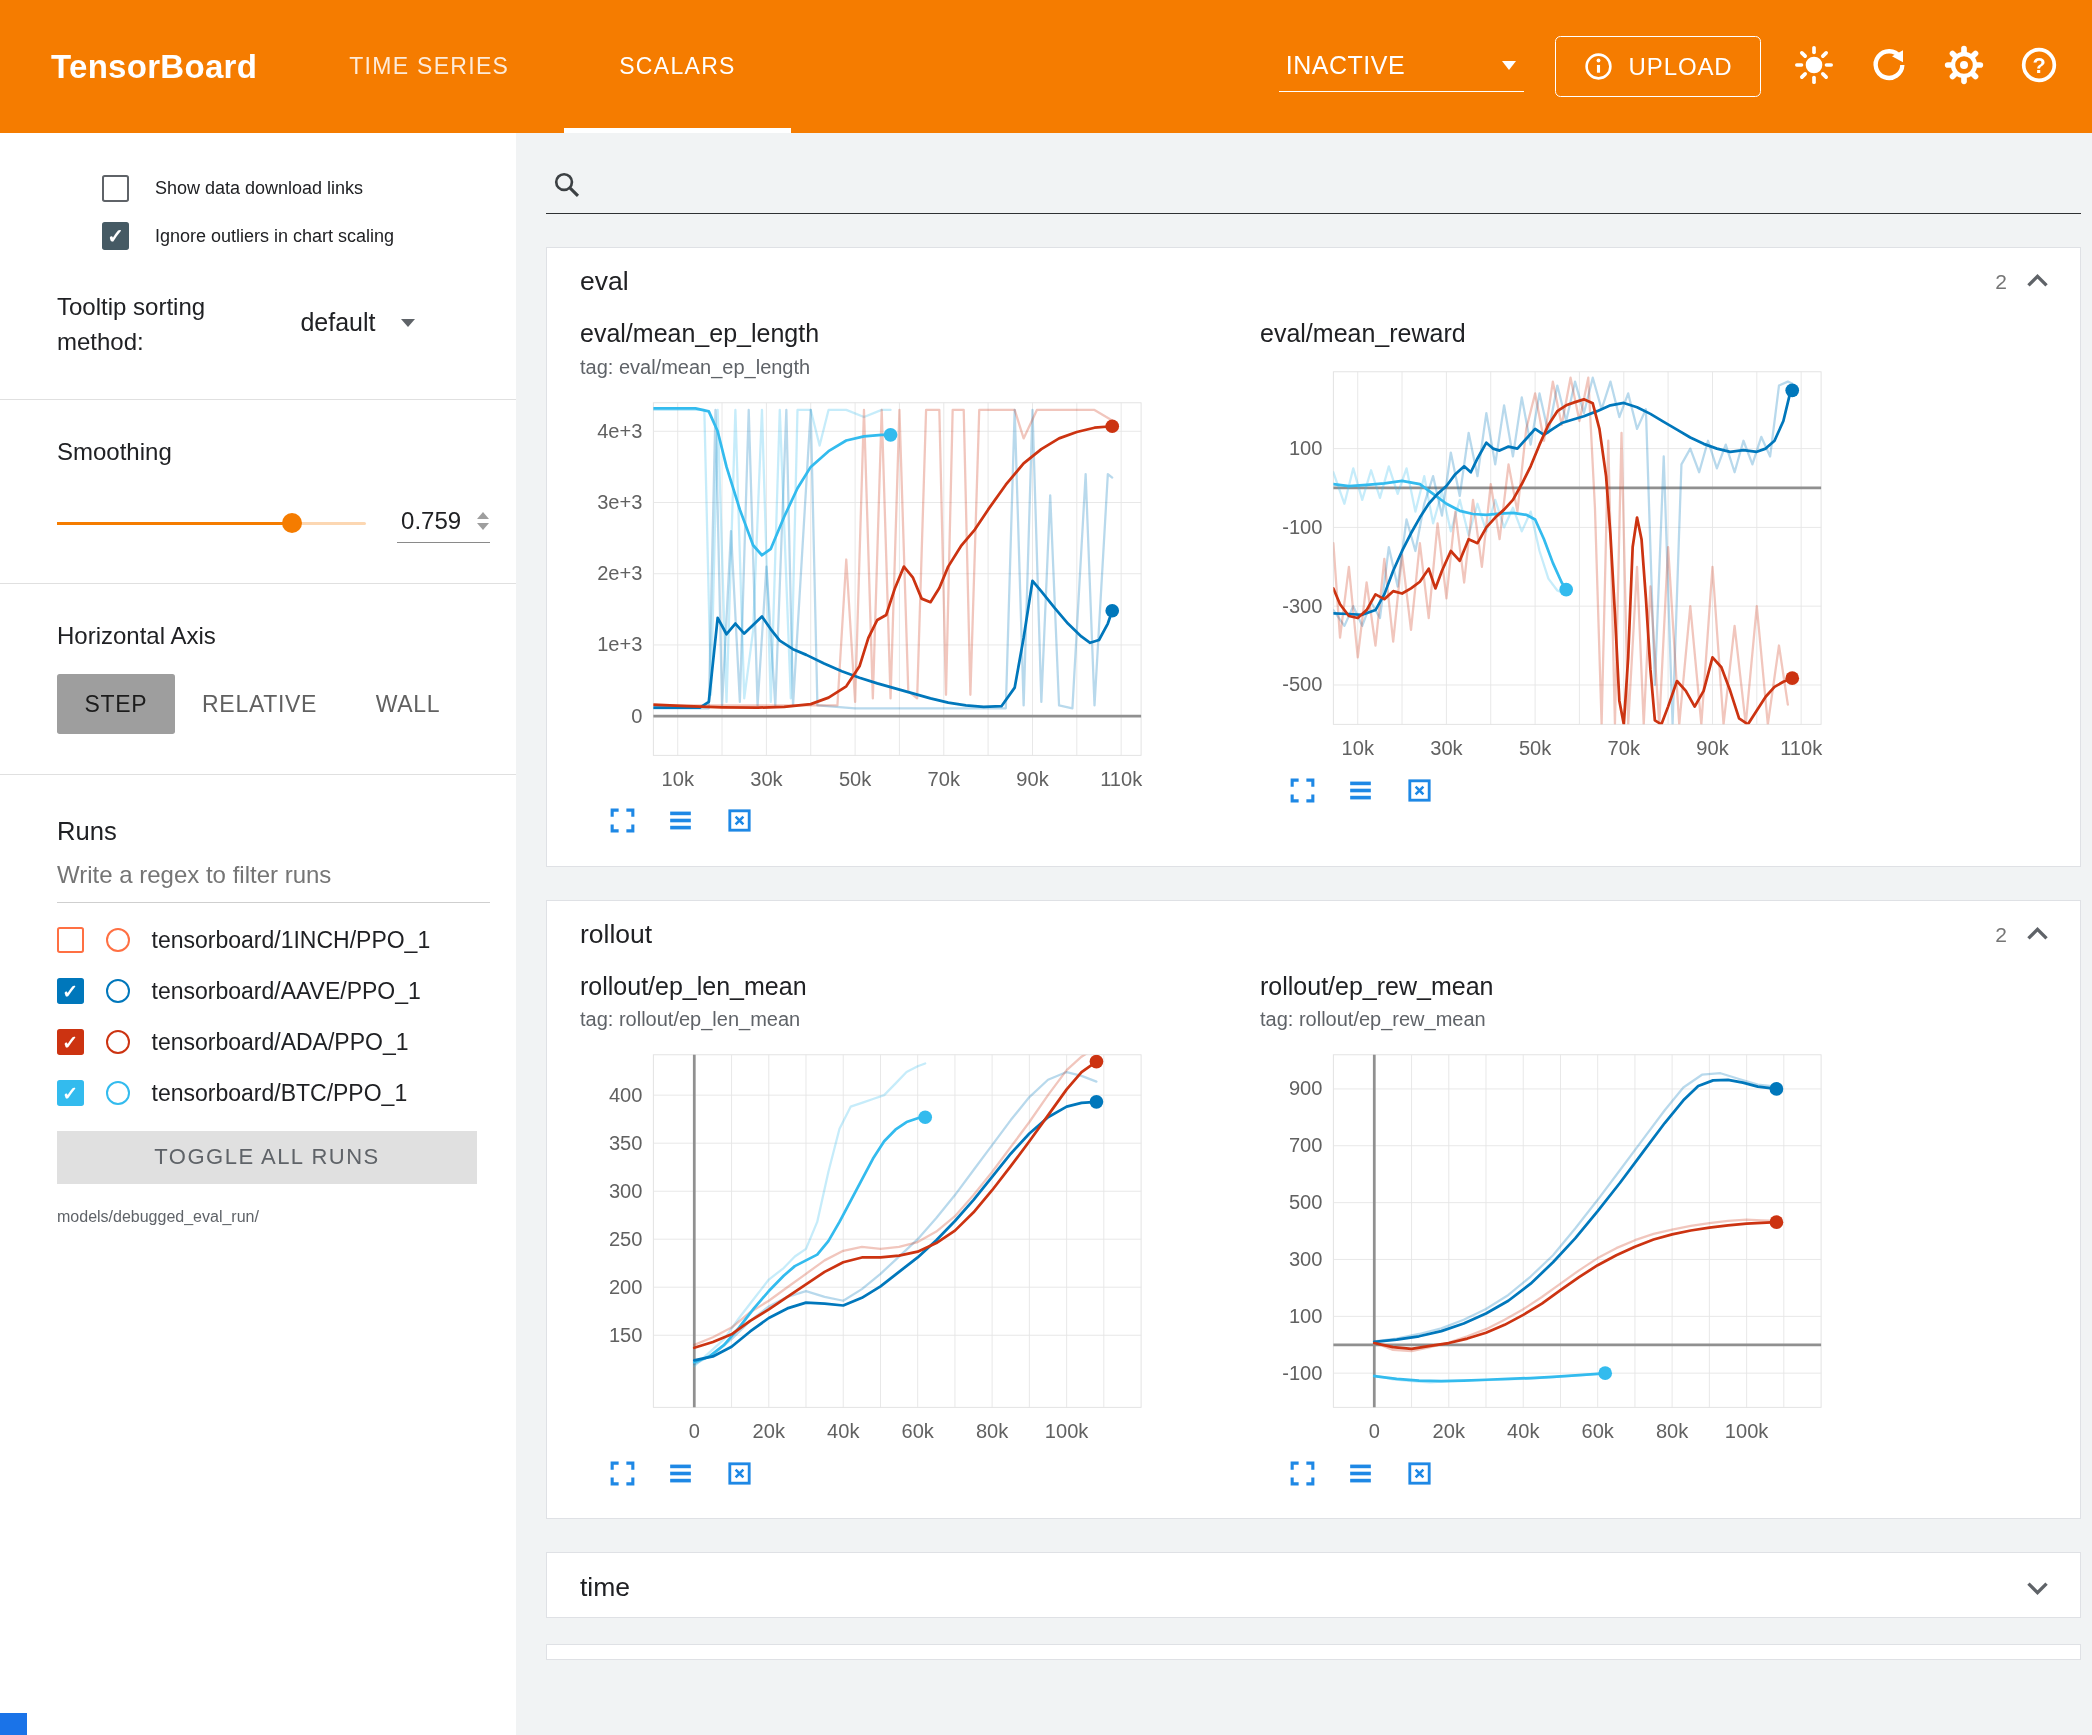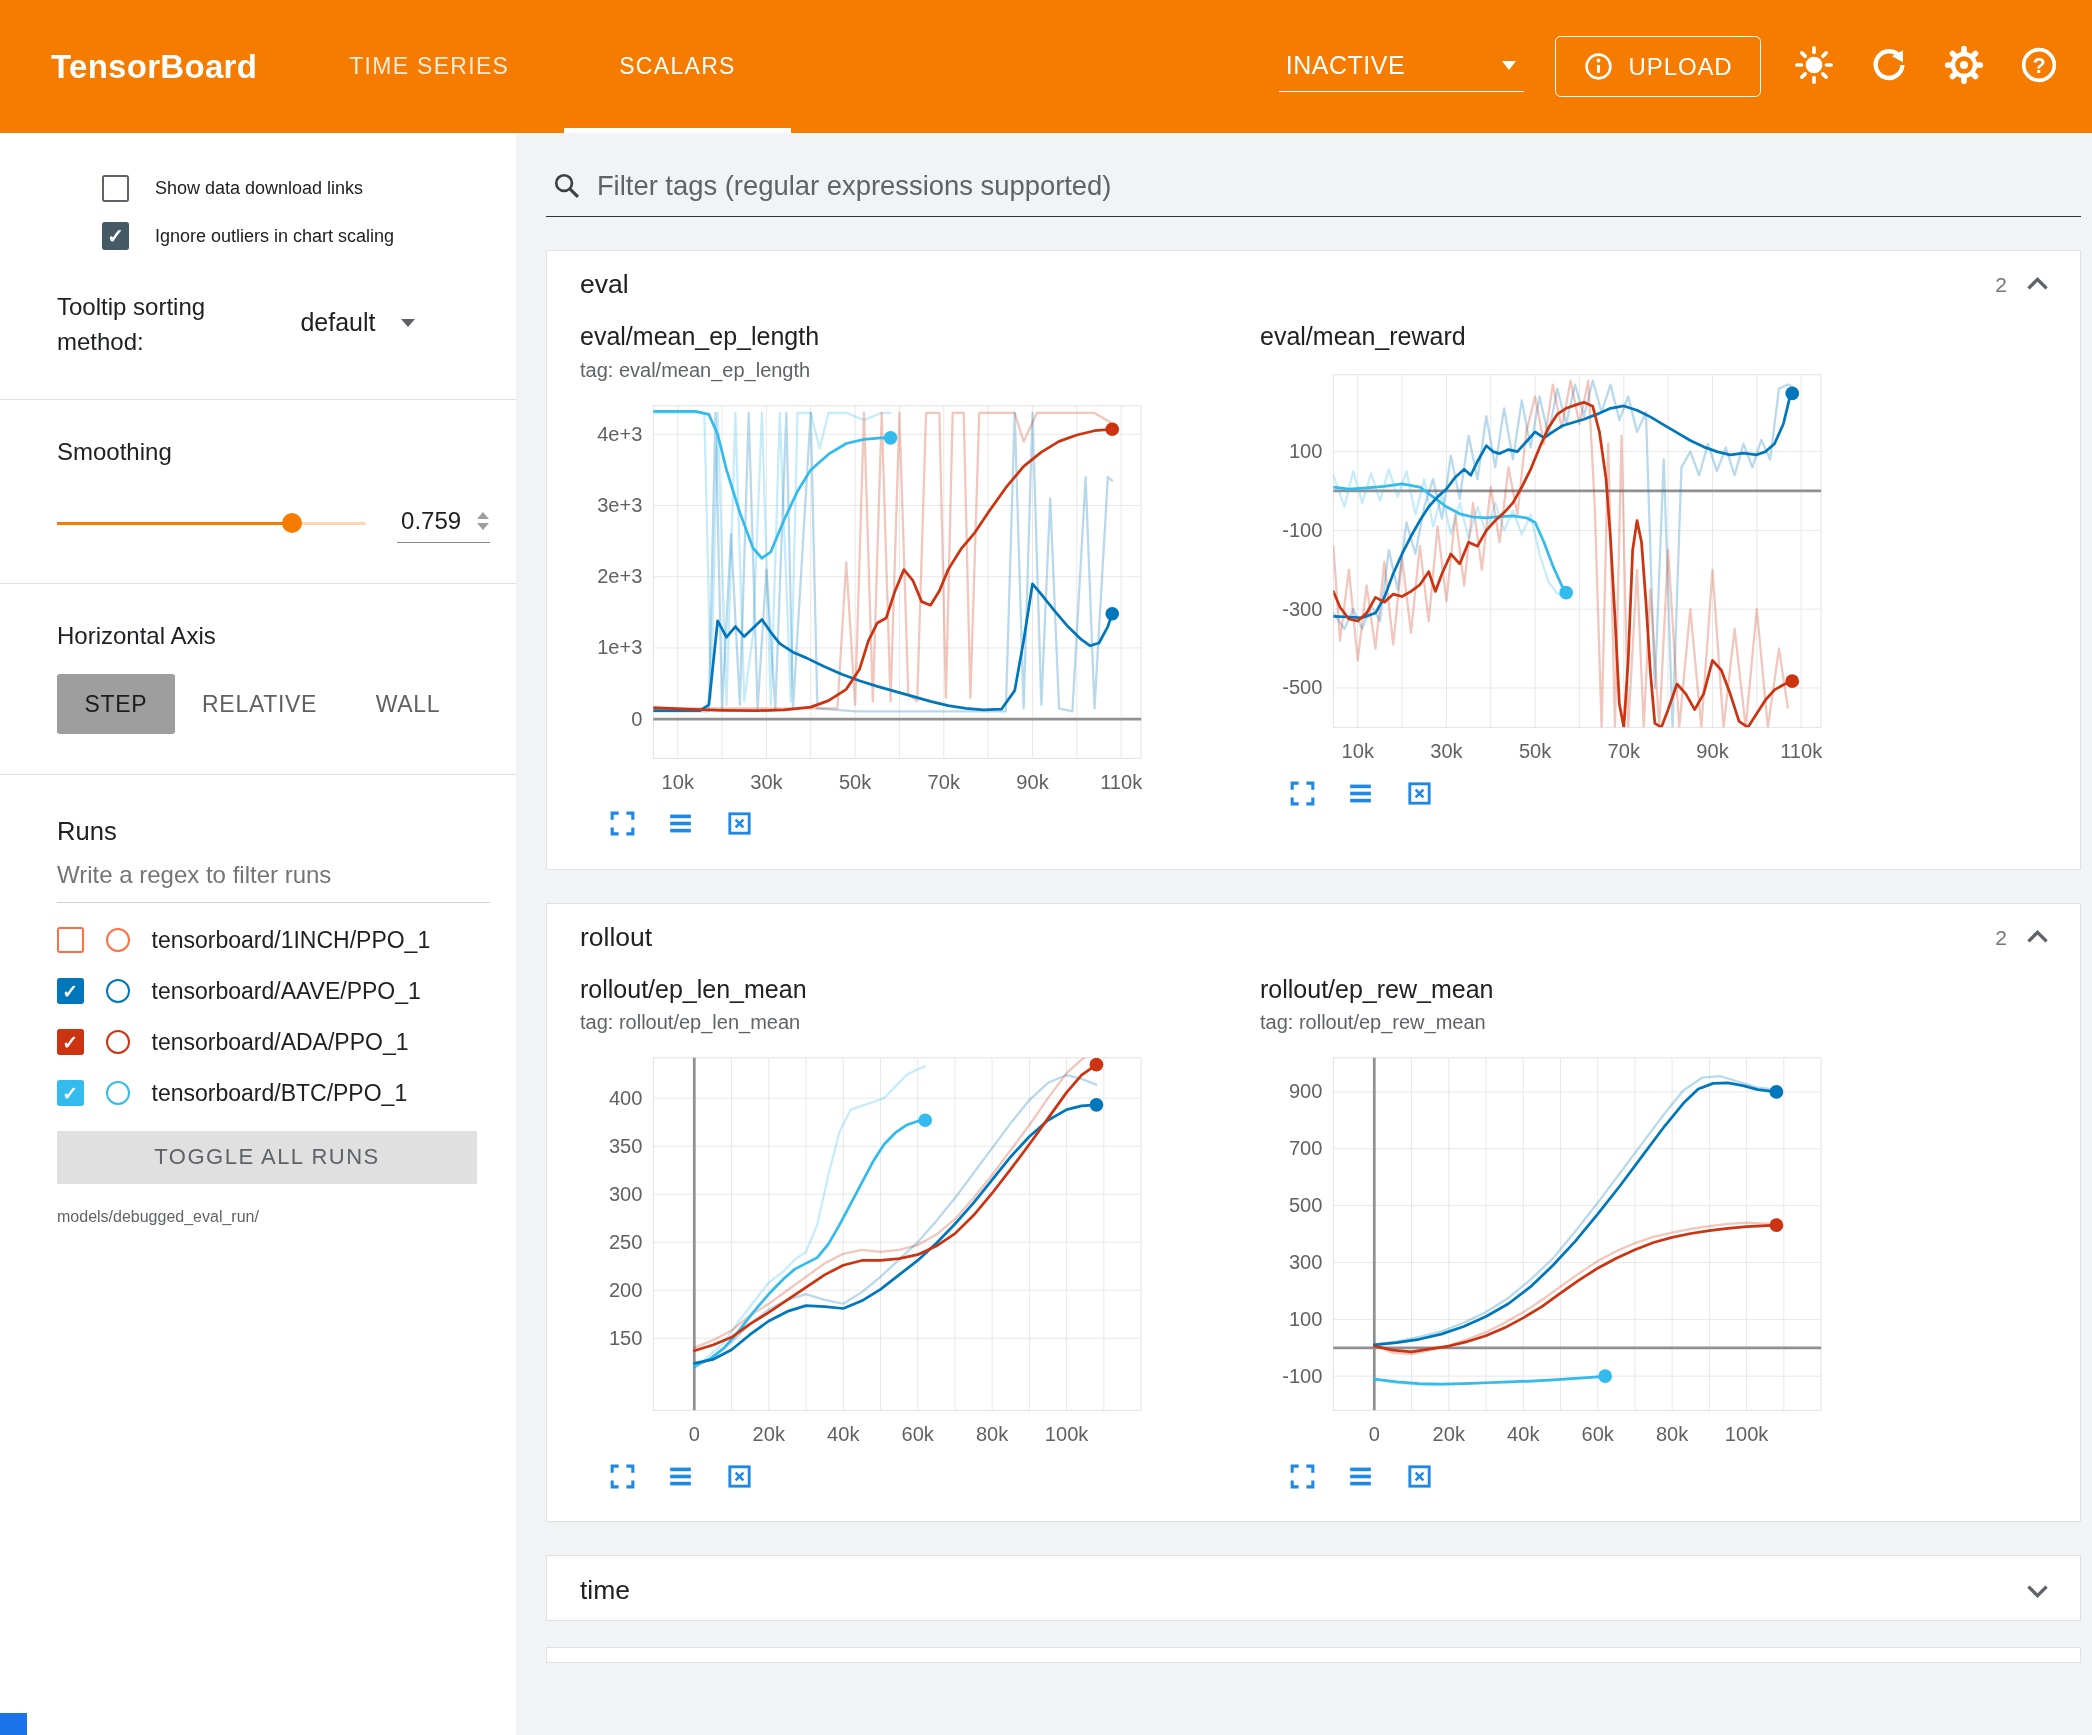--- a/index.html
+++ b/index.html
@@ -245,21 +245,20 @@
     <button class="toggle-all">TOGGLE ALL RUNS</button>
     <div class="runs-path">models/debugged_eval_run/</div>
   </aside>
 
   <main class="main">
     <div class="filter-row">
       <svg viewBox="0 0 24 24">
         <circle cx="10" cy="10" r="6.5" fill="none" stroke="#3c4043" stroke-width="2.2"></circle>
         <line x1="15" y1="15" x2="21.5" y2="21.5" stroke="#3c4043" stroke-width="2.6"></line>
       </svg>
-      <input class="filter-input" placeholder="Filter tags (regular expressions supported)" style="">
     </div>
 
     <section class="card">
       <div class="card-header">
         <span class="card-title">eval</span>
         <span class="card-right">
           <span class="card-count">2</span>
           <svg class="chev" viewBox="0 0 24 24">
             <polyline points="5,15 12,8 19,15" fill="none" stroke="#5f6368" stroke-width="2.6"></polyline>
           </svg>

